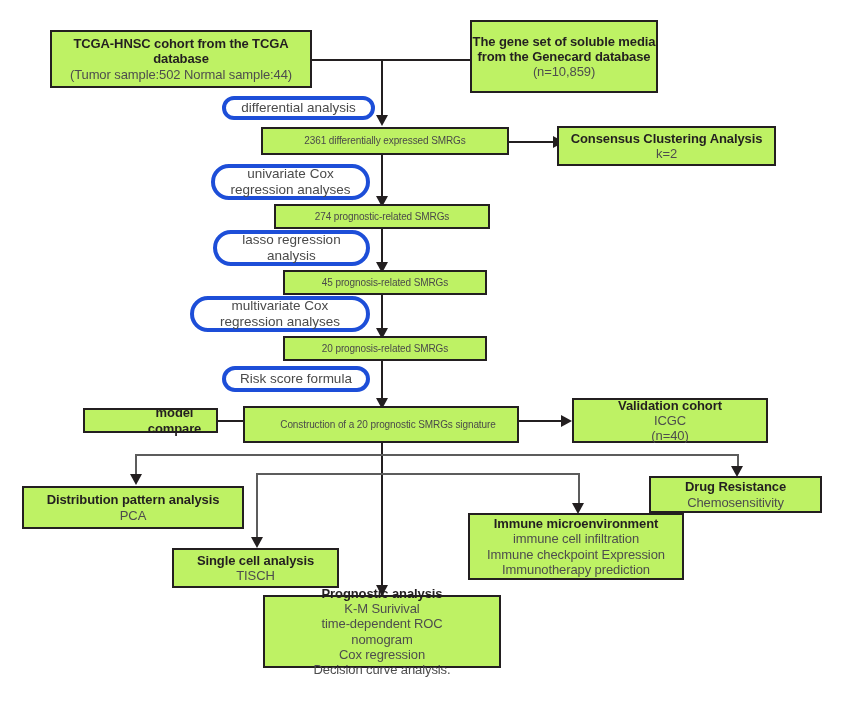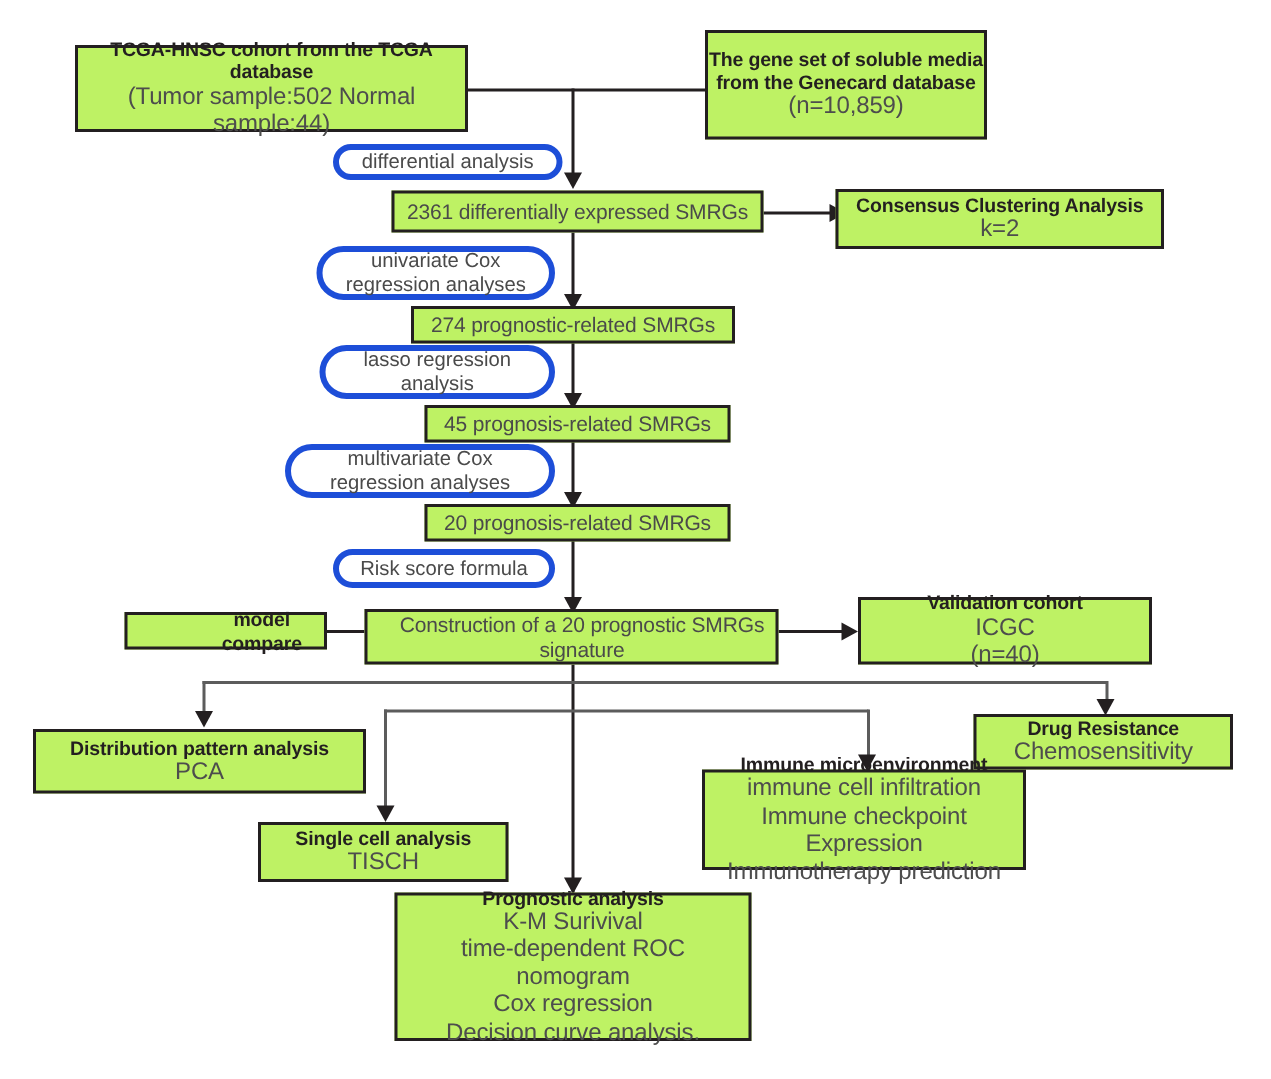--- a/index.html
+++ b/index.html
@@ -35,25 +35,25 @@
   }
   .node .hd {
     font-weight: bold;
     color: #231f20;
     font-size: 13px;
     letter-spacing: -0.1px;
   }
   .node .sub {
     font-weight: normal;
     color: #4d4d4d;
-    font-size: 16px;
+    font-size: 13px;
     letter-spacing: -0.1px;
   }
   .node.plain .sub {
-    font-size: 14px;
+    font-size: 10px;
     color: #4a4a4a;
   }
   
   .pill {
     position: absolute;
     box-sizing: border-box;
     background: #ffffff;
     border: 4px solid #1d4ed8;
     border-radius: 22px;
     display: flex;
@@ -208,21 +208,21 @@
     <div class="sub">Chemosensitivity</div>
   </div>
 
   <div class="node" style="left:468px; top:513px; width:216px; height:67px;">
     <div class="hd">Immune microenvironment</div>
     <div class="sub">immune cell infiltration</div>
     <div class="sub">Immune checkpoint Expression</div>
     <div class="sub">Immunotherapy prediction</div>
   </div>
 
-  <div class="node" style="left:263px; top:595px; width:238px; height:99px;">
+  <div class="node" style="left:263px; top:595px; width:238px; height:73px;">
     <div class="hd">Prognostic analysis</div>
     <div class="sub">K-M Surivival</div>
     <div class="sub">time-dependent ROC</div>
     <div class="sub">nomogram</div>
     <div class="sub">Cox regression</div>
     <div class="sub">Decision curve analysis.</div>
   </div>
 
   <div class="pill" style="left:222px; top:96px; width:153px; height:24px;">
     <span>differential analysis</span>

